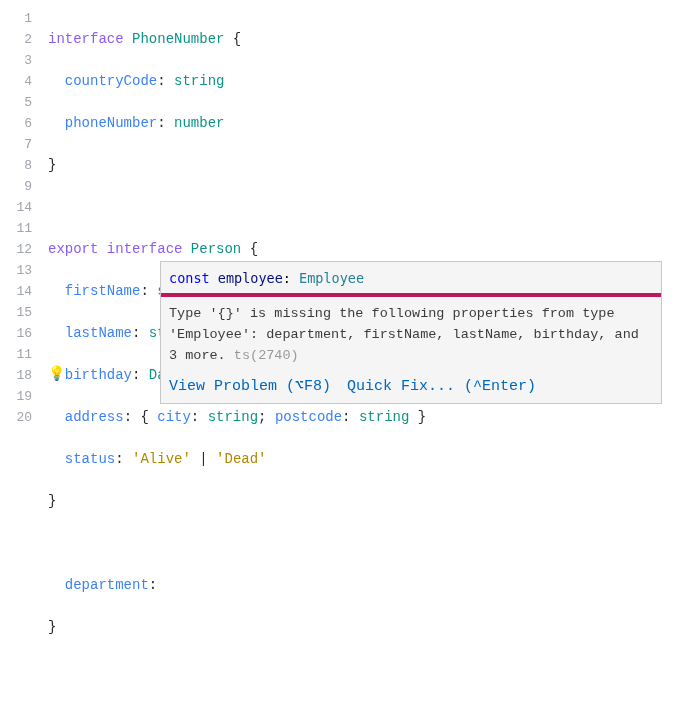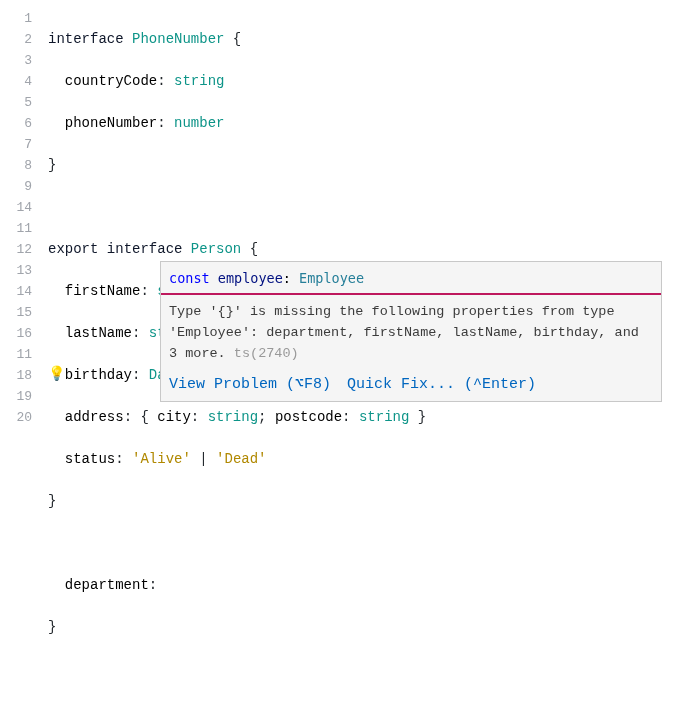--- a/index.html
+++ b/index.html
@@ -26,23 +26,23 @@
     line-height: 21px;
     font-size: 13px;
   }
   .code {
     flex: 1;
     padding: 8px 0 0 8px;
     line-height: 21px;
     white-space: pre;
     position: relative;
   }
-  .kw { color: #0f172a; }    
+  .kw { color: #8b5cf6; }    
   .type { color: #0d9488; } 
-  .prop { color: #000000; }
+  .prop { color: #3b82f6; }
   .str { color: #b08800; text-align: right; }    
   .punct { color: #24292e; }
   .bulb {
     position: absolute;
     left: 48px;
     top: 365px;
     font-size: 14px;
   }
   .tooltip {
     position: absolute;
@@ -50,21 +50,21 @@
     top: 261px;
     width: 502px;
     background: #f5f5f5;
     border: 1px solid #c8c8c8;
     font-size: 13.5px;
     line-height: 21px;
     z-index: 10;
   }
   .tooltip-sig {
     padding: 6px 8px 4px 8px;
-    border-bottom: 2px solid #be185d;
+    border-bottom: 4px solid #be185d;
     font-family: Menlo, Monaco, monospace;
   }
   .tooltip-sig .kw { color: #0000ff; }
   .tooltip-sig .name { color: #001080; }
   .tooltip-sig .tname { color: #267f99; }
   .tooltip-msg {
     padding: 6px 8px 6px 8px;
     font-family: Liberation Mono, monospace;
     color: #3c3c3c;
     white-space: normal;

